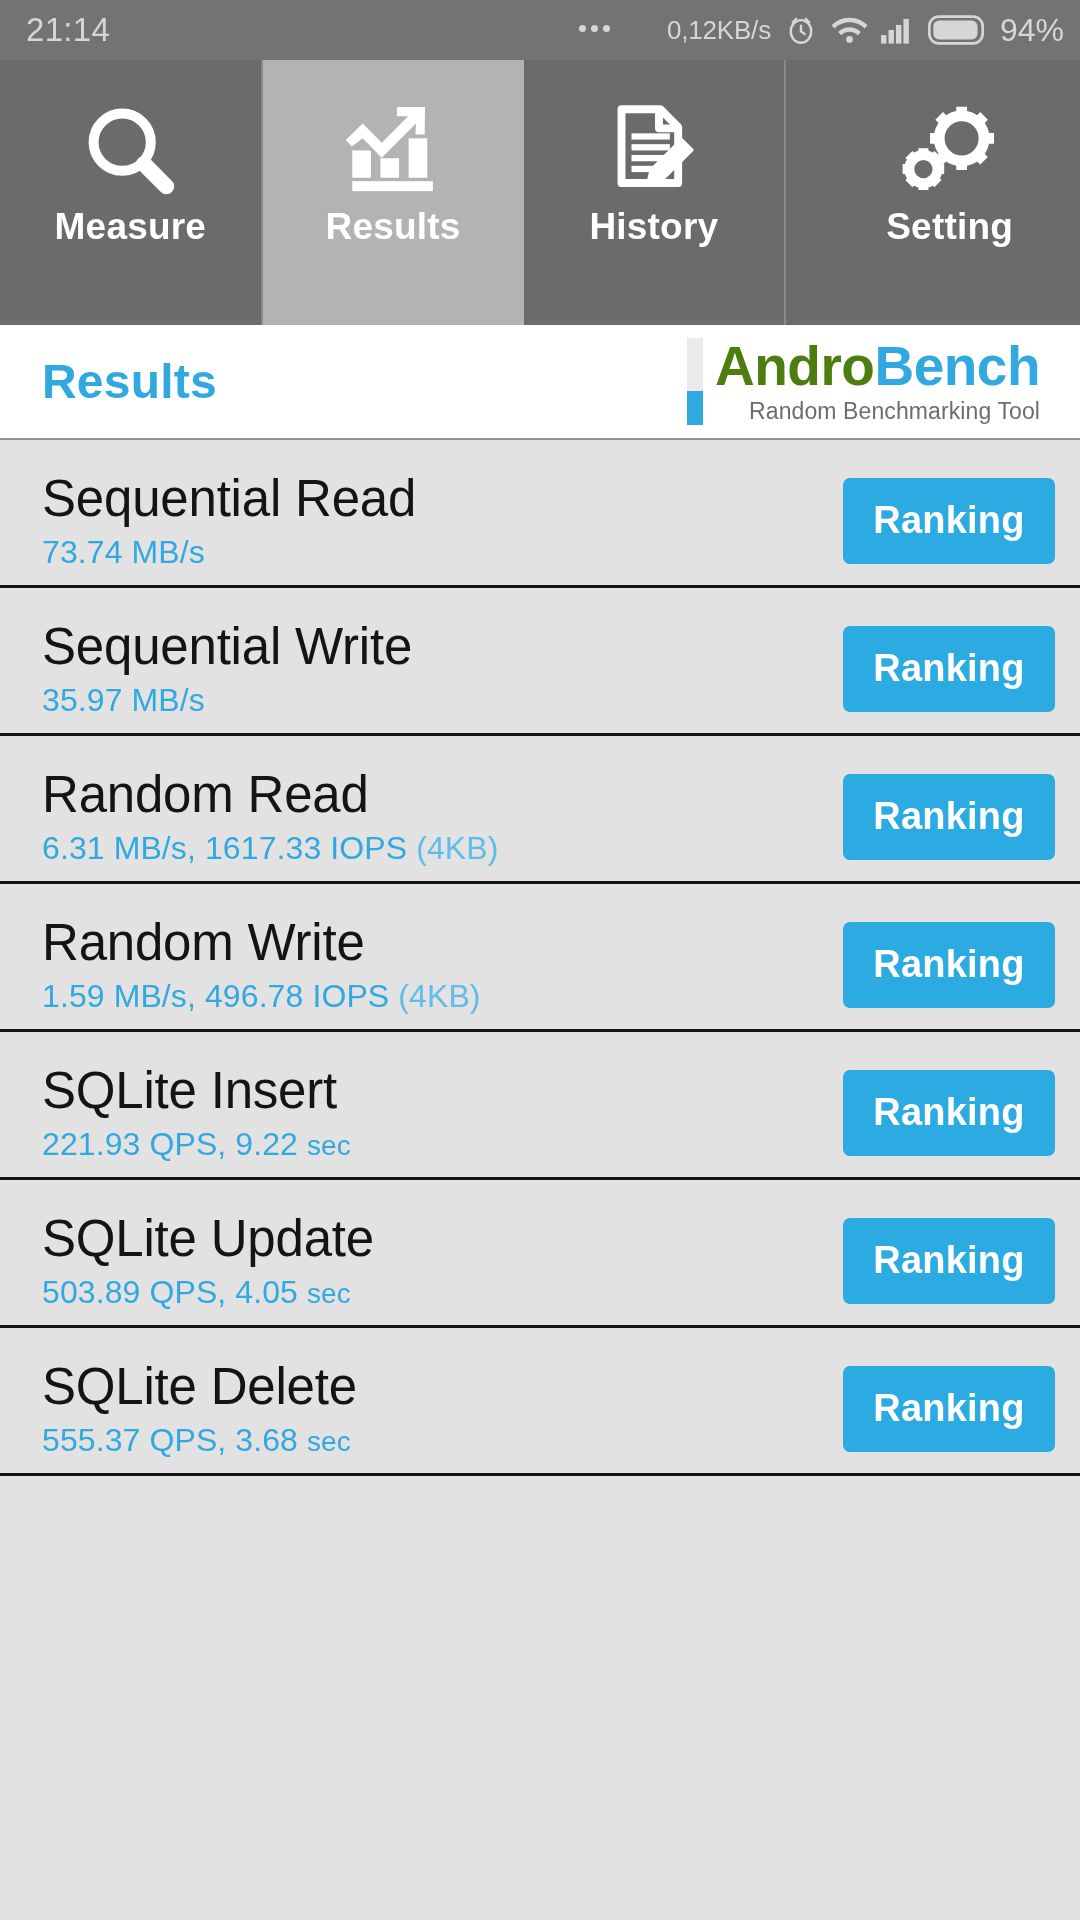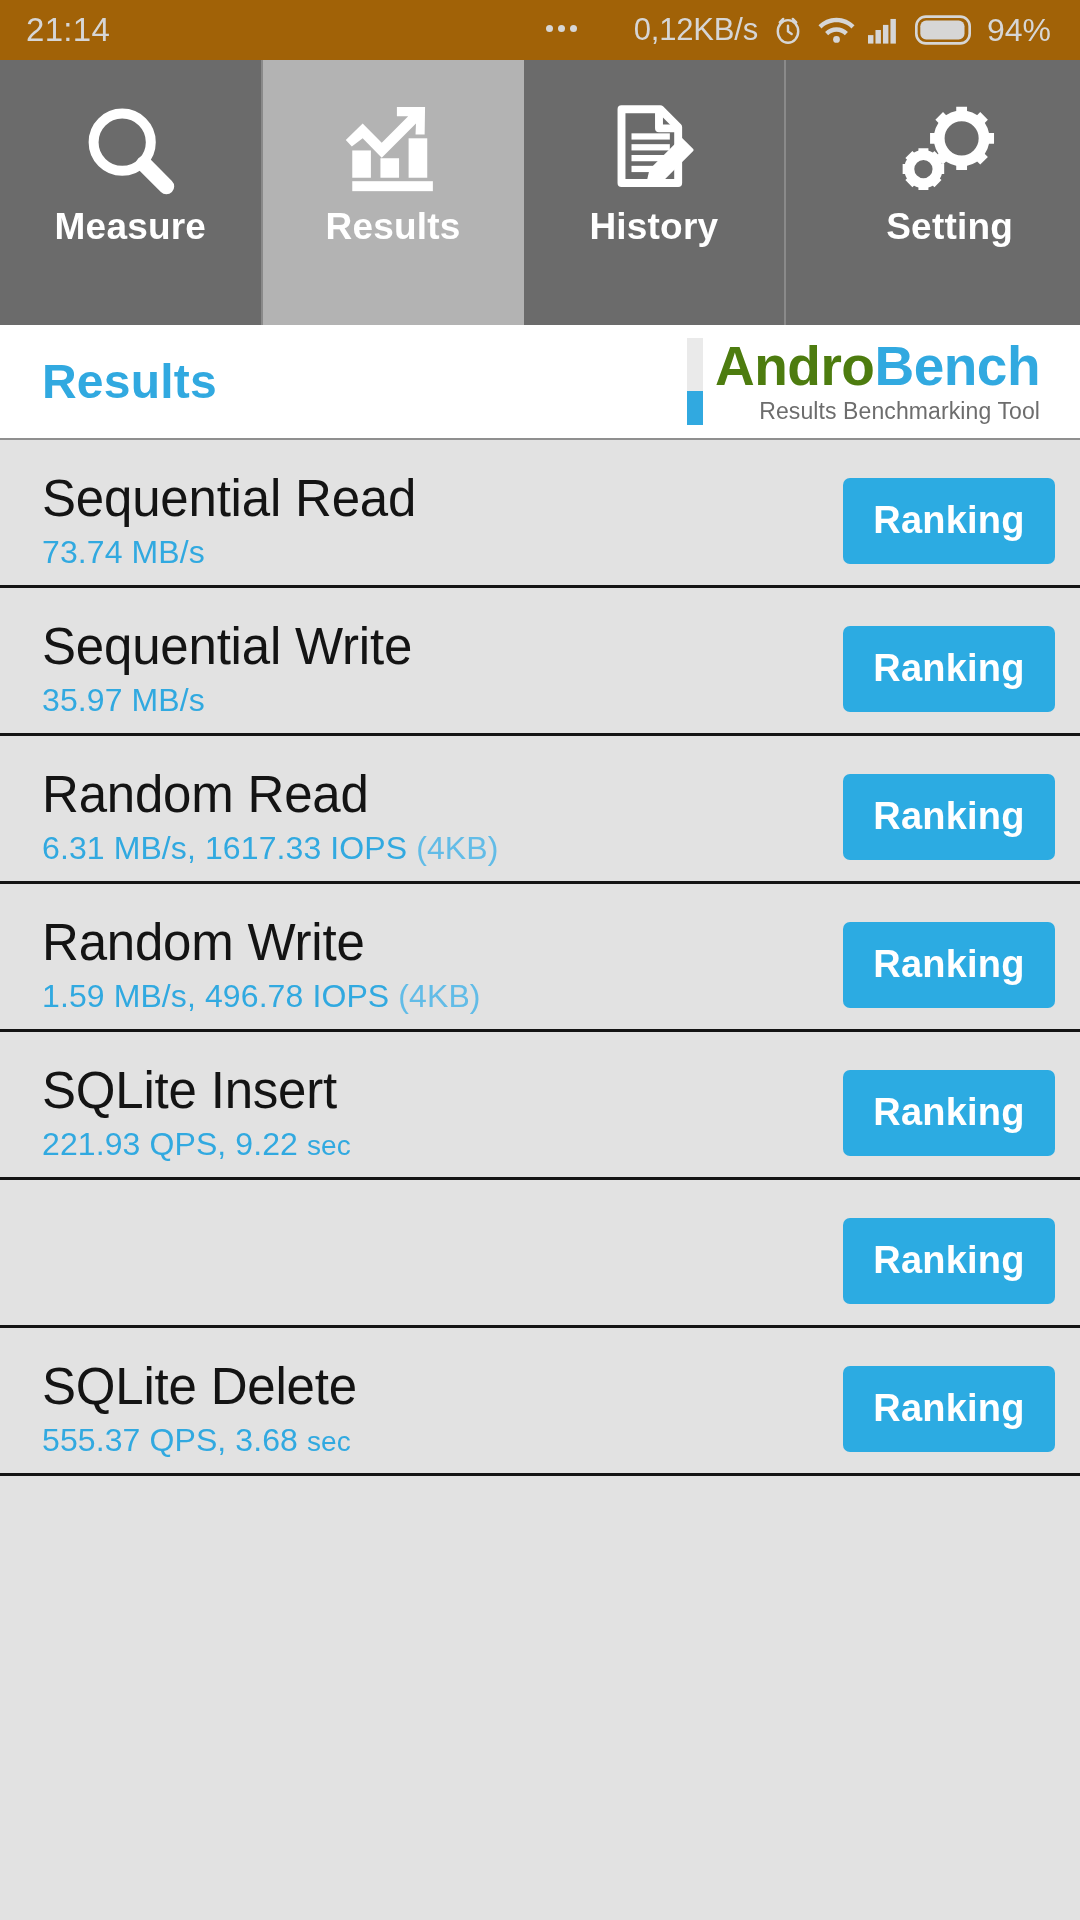--- a/index.html
+++ b/index.html
@@ -8,24 +8,24 @@
     width: 1080px;
     height: 1920px;
     overflow: hidden;
     background: #e2e2e2;
     font-family: "Liberation Sans", sans-serif;
   }
 
   
   .statusbar {
     height: 60px;
-    background: #a16207;
-    display: flex;
-    align-items: center;
-    padding: 0 29px 0 26px;
+    background: #737373;
+    display: flex;
+    align-items: center;
+    padding: 0 16px 0 26px;
     color: #d4d4d4;
   }
   .status-clock {
     font-size: 33px;
     font-weight: 400;
     letter-spacing: 0.3px;
     color: #d6d6d6;
   }
   .status-right {
     margin-left: auto;
@@ -40,21 +40,21 @@
     margin-right: 2px;
     padding-bottom: 4px;
   }
   .status-dots i {
     display: block;
     width: 7px; height: 7px;
     border-radius: 50%;
     background: #d6d6d6;
   }
   .status-net {
-    font-size: 31px;
+    font-size: 26px;
     color: #d6d6d6;
     letter-spacing: -0.2px;
     margin-left: 42px;
   }
   .status-pct {
     font-size: 32px;
     color: #d6d6d6;
     margin-left: 3px;
   }
   .svg-ico { display:block; }
@@ -284,21 +284,21 @@
 
 <div class="header">
   <span class="page-title">Results</span>
   <div class="logo">
     <span class="logo-bar">
       <i class="lb-top"></i>
         <i class="lb-bot"></i>
     </span>
     <span class="logo-text">
       <span class="logo-word"><span class="logo-andro">Andro</span><span class="logo-bench">Bench</span></span>
-      <span class="logo-sub">Results Benchmarking Tool</span>
+      <span class="logo-sub">Random Benchmarking Tool</span>
     </span>
   </div>
 </div>
 
 <div class="list">
 
   <div class="row">
     <div class="row-main">
       <span class="row-title">Sequential Read</span>
       <span class="row-value"><span>73.74 MB/s</span><span class="unit-dim unit-small"></span></span>
@@ -332,20 +332,24 @@
 
   <div class="row">
     <div class="row-main">
       <span class="row-title">SQLite Insert</span>
       <span class="row-value"><span>221.93 QPS, 9.22 </span><span class="unit-small">sec</span></span>
     </div>
     <button class="ranking-btn">Ranking</button>
   </div>
 
   <div class="row">
+    <div class="row-main">
+      <span class="row-title">SQLite Update</span>
+      <span class="row-value"><span>503.89 QPS, 4.05 </span><span class="unit-small">sec</span></span>
+    </div>
     <button class="ranking-btn">Ranking</button>
   </div>
 
   <div class="row">
     <div class="row-main">
       <span class="row-title">SQLite Delete</span>
       <span class="row-value"><span>555.37 QPS, 3.68 </span><span class="unit-small">sec</span></span>
     </div>
     <button class="ranking-btn">Ranking</button>
   </div>

